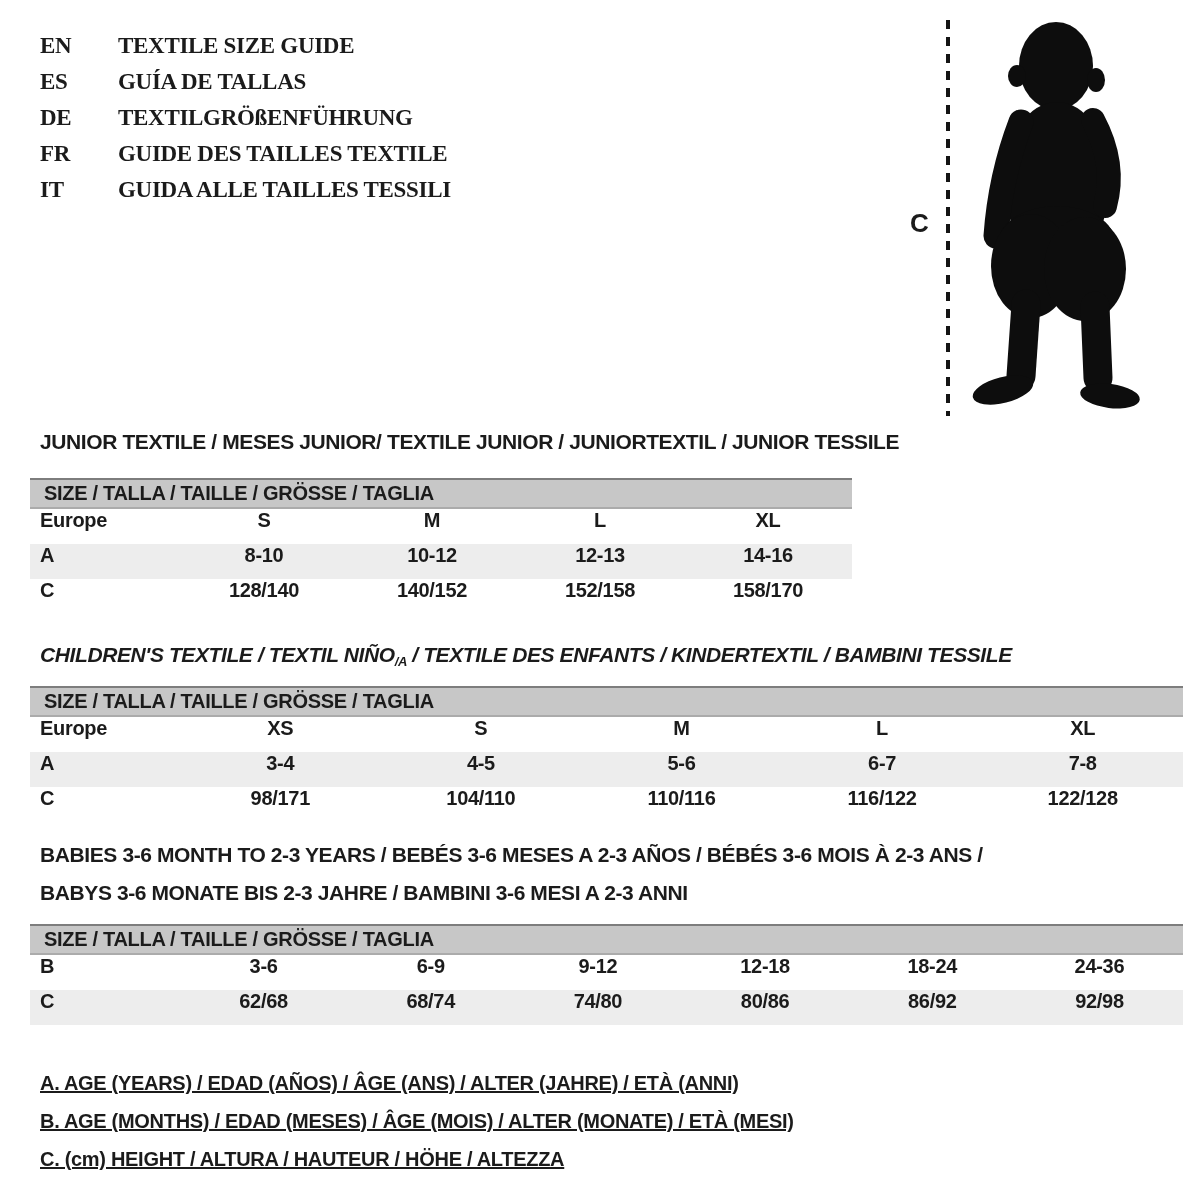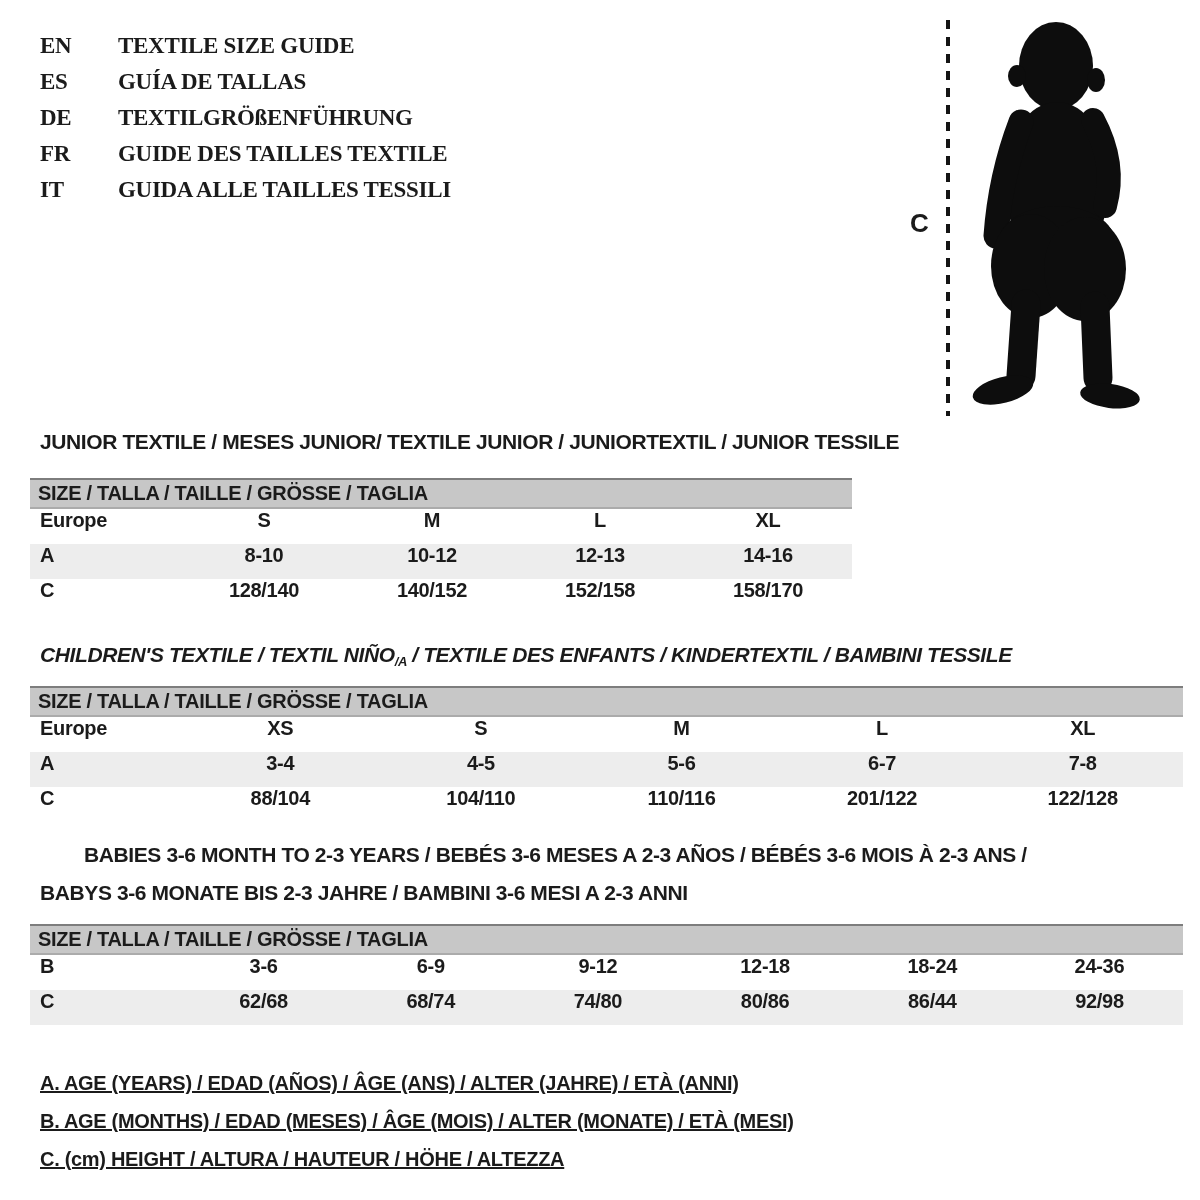--- a/index.html
+++ b/index.html
@@ -29,34 +29,34 @@
   .measure-label{position:absolute;left:8px;top:198px;font-size:26px;}
   .measure-line{
     position:absolute;left:44px;top:10px;width:4px;height:396px;
     background:repeating-linear-gradient(to bottom,#141414 0px,#141414 9px,transparent 9px,transparent 17px);
   }
   .toddler-svg{position:absolute;left:70px;top:4px;}
   
   .section-title{position:absolute;left:40px;font-size:21px;letter-spacing:-0.4px;white-space:nowrap;}
   #junior-title{top:430px;}
   #children-title{top:643px;font-style:italic;}
-  #babies-title-1{top:843px;margin-left:44px;}
+  #babies-title-1{top:843px;}
   #babies-title-2{top:881px;}
   .subscript{font-size:13px;position:relative;top:4px;}
   
   .sg-table{position:absolute;left:30px;}
   #junior-table{top:478px;width:822px;}
   #children-table{top:686px;width:1153px;}
   #babies-table{top:924px;width:1153px;}
   .tband{
     height:31px;background:var(--band);
     border-top:2px solid var(--band-top);
     border-bottom:2px solid var(--band-bottom);
     display:flex;align-items:center;
-    padding-left:8px;font-size:20px;letter-spacing:-0.3px;
+    padding-left:14px;font-size:20px;letter-spacing:-0.3px;
   }
   .trow{display:flex;align-items:flex-start;height:35px;font-size:20px;letter-spacing:-0.3px;}
   .trow.stripe{background:var(--stripe);}
   .tlabel{width:150px;padding-left:10px;}
   .tcell{flex:1;text-align:center;}
   
   .legend-line{position:absolute;left:40px;font-size:20px;letter-spacing:-0.3px;white-space:nowrap;text-decoration:underline;}
   #legend-a{top:1072px;}
   #legend-b{top:1110px;}
   #legend-c{top:1148px;}
@@ -149,24 +149,24 @@
   <div class="trow stripe">
     <span class="tlabel">A</span>
     <span class="tcell">3-4</span>
     <span class="tcell">4-5</span>
     <span class="tcell">5-6</span>
     <span class="tcell">6-7</span>
     <span class="tcell">7-8</span>
   </div>
   <div class="trow">
     <span class="tlabel">C</span>
-    <span class="tcell">88/104</span>
+    <span class="tcell">98/171</span>
     <span class="tcell">104/110</span>
     <span class="tcell">110/116</span>
-    <span class="tcell">201/122</span>
+    <span class="tcell">116/122</span>
     <span class="tcell">122/128</span>
   </div>
 </div>
 
 <h2 class="section-title" id="babies-title-1">BABIES 3-6 MONTH TO 2-3 YEARS / BEBÉS 3-6 MESES A 2-3 AÑOS / BÉBÉS 3-6 MOIS À 2-3 ANS /</h2>
 <h2 class="section-title" id="babies-title-2">BABYS 3-6 MONATE BIS 2-3 JAHRE / BAMBINI 3-6 MESI A 2-3 ANNI</h2>
 <div class="sg-table" id="babies-table">
   <div class="tband">SIZE / TALLA / TAILLE / GRÖSSE / TAGLIA</div>
   <div class="trow">
     <span class="tlabel">B</span>
@@ -176,20 +176,20 @@
     <span class="tcell">12-18</span>
     <span class="tcell">18-24</span>
     <span class="tcell">24-36</span>
   </div>
   <div class="trow stripe">
     <span class="tlabel">C</span>
     <span class="tcell">62/68</span>
     <span class="tcell">68/74</span>
     <span class="tcell">74/80</span>
     <span class="tcell">80/86</span>
-    <span class="tcell">86/44</span>
+    <span class="tcell">86/92</span>
     <span class="tcell">92/98</span>
   </div>
 </div>
 
 <div class="legend-line" id="legend-a">A. AGE (YEARS) / EDAD (AÑOS) / ÂGE (ANS) / ALTER (JAHRE) / ETÀ (ANNI)</div>
 <div class="legend-line" id="legend-b">B. AGE (MONTHS) / EDAD (MESES) / ÂGE (MOIS) / ALTER (MONATE) / ETÀ (MESI)</div>
 <div class="legend-line" id="legend-c">C. (cm) HEIGHT / ALTURA / HAUTEUR / HÖHE / ALTEZZA</div>
 
 </body></html>

